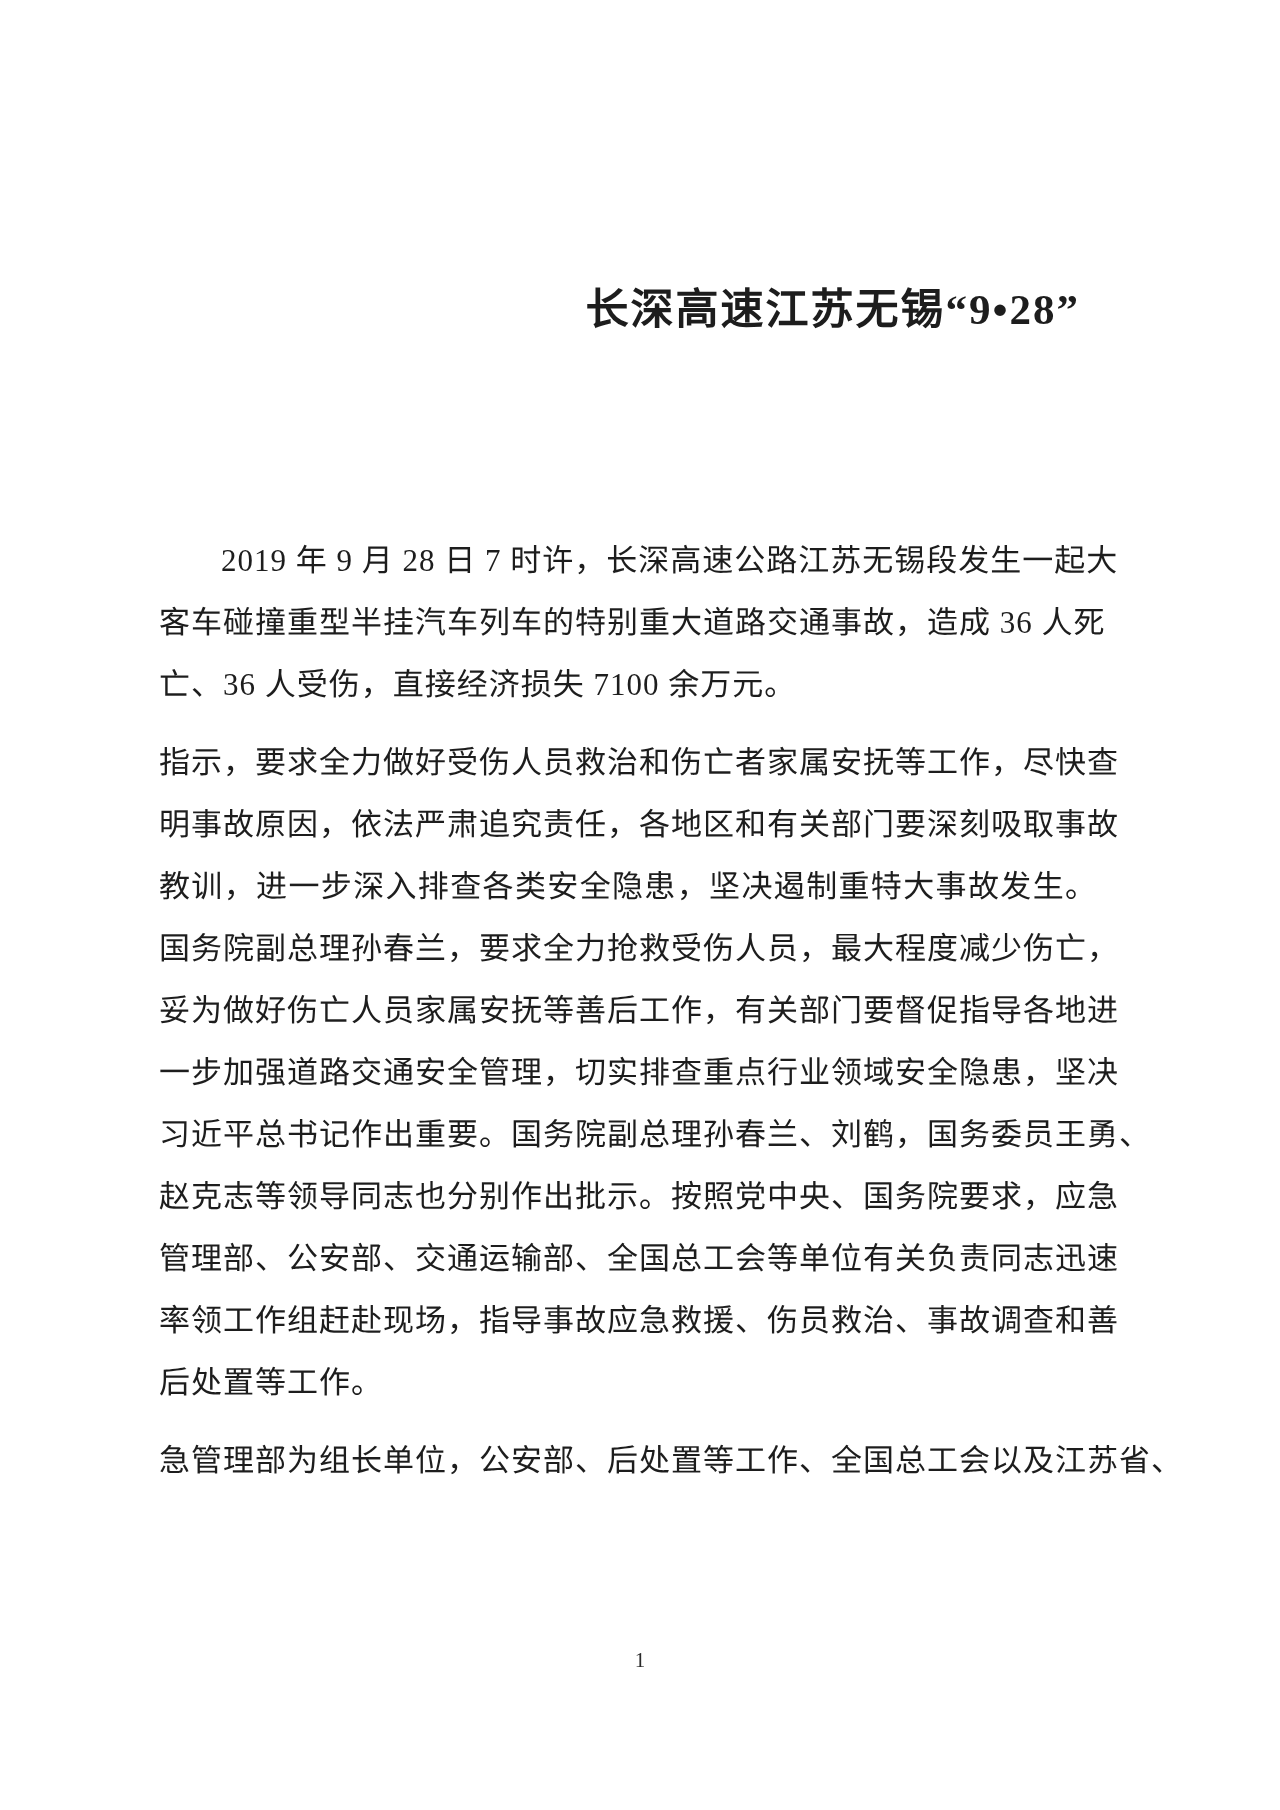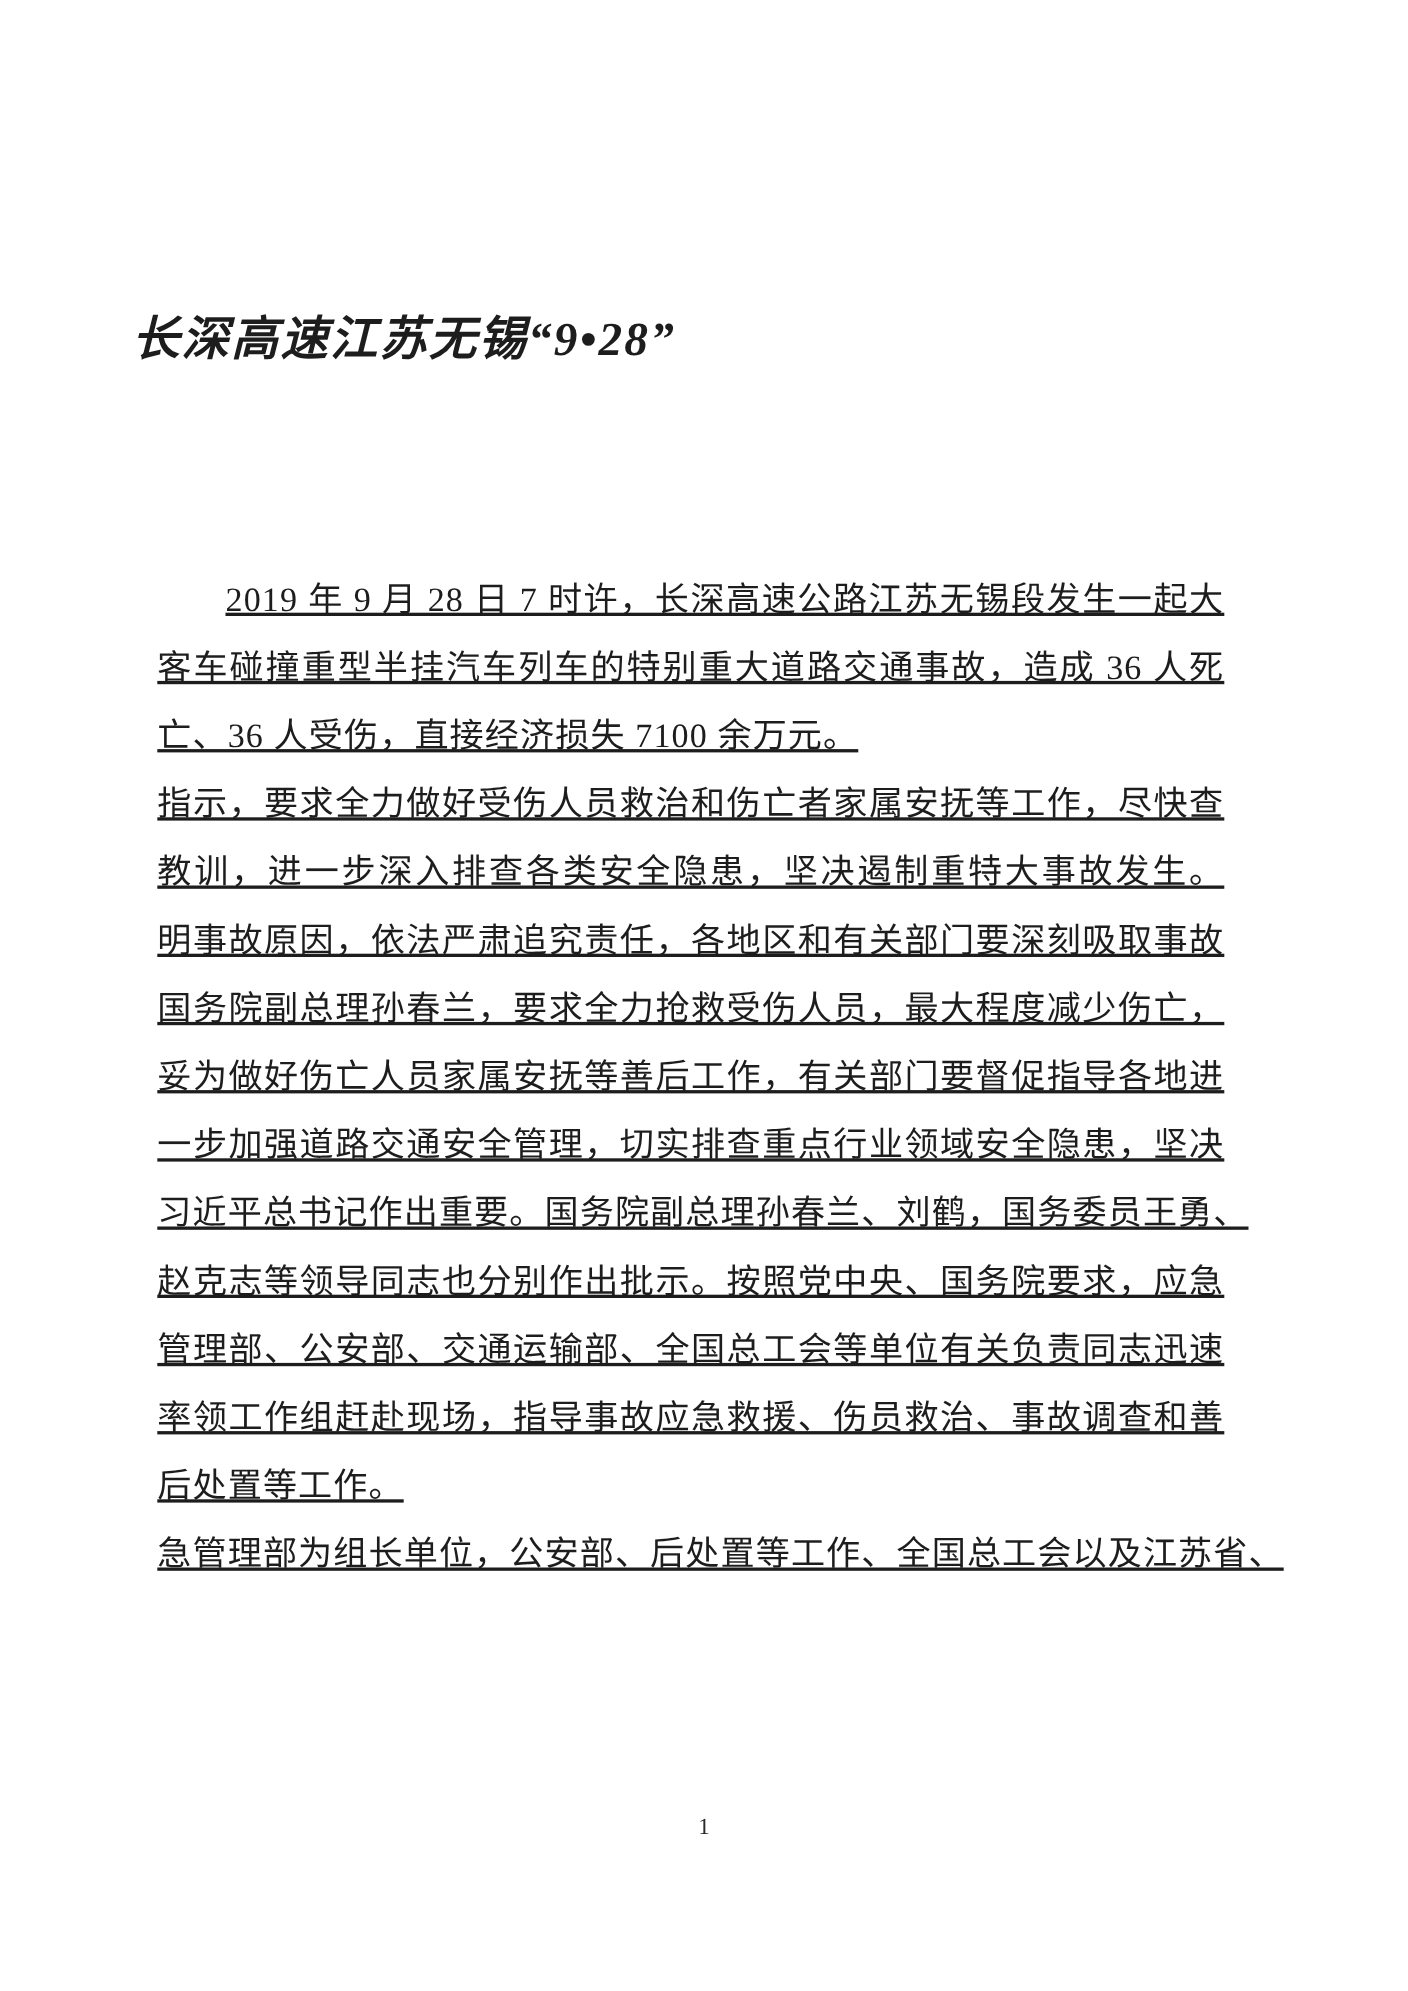--- a/index.html
+++ b/index.html
@@ -15,39 +15,37 @@
     overflow: hidden;
     font-family: "Liberation Serif", "DejaVu Serif", serif;
     color: #1d1d1d;
   }
   .title {
     position: absolute;
     top: 276px;
     left: 120px;
     width: 960px;
     margin: 0;
-    text-align: left;
+    text-align: right;
     font-size: 43px;
     line-height: 67px;
     font-weight: bold;
     letter-spacing: 2px;
-    font-style: italic;
   }
   .body {
     position: absolute;
     top: 514px;
     left: 143px;
     width: 970px;
     font-size: 31px;
     line-height: 62px;
   }
   .para {
-    margin: 0;
+    margin: 16px;
     padding: 0;
-    text-decoration: underline;
   }
   .line {
     display: block;
     white-space: nowrap;
     text-align: justify;
     text-align-last: justify;
     letter-spacing: 1px;
   }
   .line.indent {
     text-indent: 2em;
@@ -77,22 +75,22 @@
   <div class="body">
 
     <p class="para">
       <span class="line indent">2019 年 9 月 28 日 7 时许，长深高速公路江苏无锡段发生一起大</span>
       <span class="line">客车碰撞重型半挂汽车列车的特别重大道路交通事故，造成 36 人死</span>
       <span class="line end">亡、36 人受伤，直接经济损失 7100 余万元。</span>
     </p>
 
     <p class="para">
       <span class="line">指示，要求全力做好受伤人员救治和伤亡者家属安抚等工作，尽快查</span>
+      <span class="line">明事故原因，依法严肃追究责任，各地区和有关部门要深刻吸取事故</span>
       <span class="line">教训，进一步深入排查各类安全隐患，坚决遏制重特大事故发生。</span>
-      <span class="line">明事故原因，依法严肃追究责任，各地区和有关部门要深刻吸取事故</span>
       <span class="line">国务院副总理孙春兰，要求全力抢救受伤人员，最大程度减少伤亡，</span>
       <span class="line">妥为做好伤亡人员家属安抚等善后工作，有关部门要督促指导各地进</span>
       <span class="line">一步加强道路交通安全管理，切实排查重点行业领域安全隐患，坚决</span>
       <span class="line">习近平总书记作出重要。国务院副总理孙春兰、刘鹤，国务委员王勇、</span>
       <span class="line">赵克志等领导同志也分别作出批示。按照党中央、国务院要求，应急</span>
       <span class="line">管理部、公安部、交通运输部、全国总工会等单位有关负责同志迅速</span>
       <span class="line">率领工作组赶赴现场，指导事故应急救援、伤员救治、事故调查和善</span>
       <span class="line end">后处置等工作。</span>
     </p>
 

